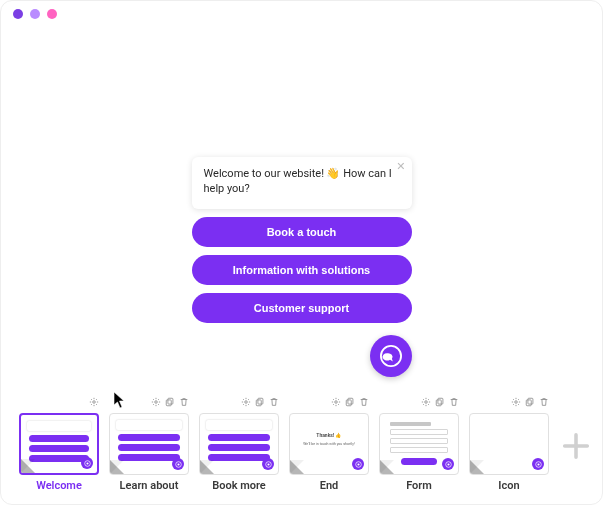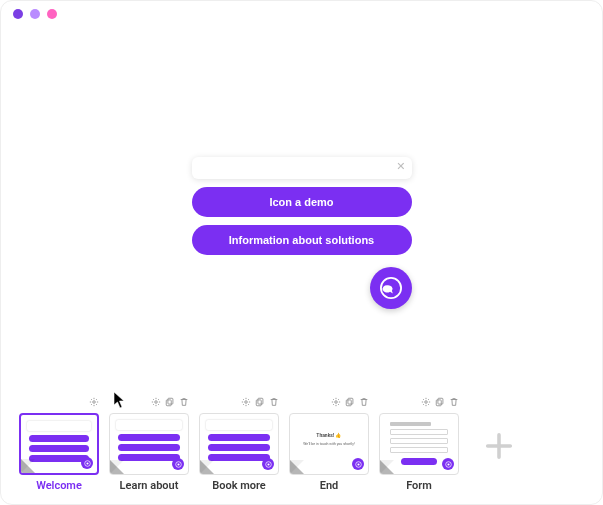--- a/index.html
+++ b/index.html
@@ -281,23 +281,25 @@
   <div class="titlebar">
     <div class="dot d1"></div>
     <div class="dot d2"></div>
     <div class="dot d3"></div>
   </div>
 
   <div class="canvas">
     <div class="chat-widget">
       <div class="speech-bubble">
         <span class="bubble-close">✕</span>
-      </div>
-      <button class="pill-btn">Icon a demo</button>
-      <button class="pill-btn">Information about solutions</button>
+        <span>Welcome to our website! 👋  How can I help you?</span>
+      </div>
+      <button class="pill-btn">Book a touch</button>
+      <button class="pill-btn">Information with solutions</button>
+      <button class="pill-btn">Customer support</button>
       <div class="launcher">
         <svg viewBox="0 0 24 24">
           <circle cx="12" cy="12" r="11" fill="none" stroke="#fff" stroke-width="2"></circle>
           <path d="M8 9 a5 4 0 1 0 3 7 l3 2 -1 -3 a5 4 0 0 0 -5 -6 z" fill="#fff"></path>
         </svg>
       </div>
     </div>
 
     <svg class="cursor" viewBox="0 0 14 18">
       <path d="M1 1 L1 14 L4.5 11 L7 17 L9 16 L6.5 10 L11 10 Z" fill="#000" stroke="#fff" stroke-width="0.6"></path>
@@ -449,20 +451,45 @@
             <svg viewBox="0 0 10 10">
               <circle cx="5" cy="5" r="4" fill="none" stroke="#fff" stroke-width="1"></circle>
               <circle cx="5" cy="5" r="1.5" fill="#fff"></circle>
             </svg>
           </div>
         <div class="corner-fold"></div>
       </div>
       <div class="screen-label">Form</div>
     </div>
 
+    <div class="screen-item">
+      <div class="thumb-toolbar">
+        <svg class="ticon" viewBox="0 0 24 24">
+            <circle cx="12" cy="12" r="3" fill="none" stroke="currentColor" stroke-width="2"></circle>
+            <path d="M12 2v3M12 19v3M2 12h3M19 12h3M5 5l2 2M17 17l2 2M19 5l-2 2M5 19l2-2" stroke="currentColor" stroke-width="2"></path>
+          </svg>
+        <svg class="ticon" viewBox="0 0 24 24">
+            <rect x="7" y="3" width="12" height="14" rx="2" fill="none" stroke="currentColor" stroke-width="2"></rect>
+            <rect x="3" y="7" width="12" height="14" rx="2" fill="none" stroke="currentColor" stroke-width="2"></rect>
+          </svg>
+        <svg class="ticon" viewBox="0 0 24 24">
+            <path d="M4 6h16M9 6V4h6v2M7 6l1 14h8l1-14" fill="none" stroke="currentColor" stroke-width="2"></path>
+          </svg>
+      </div>
+      <div class="thumb">
+        <div class="mini-launcher">
+            <svg viewBox="0 0 10 10">
+              <circle cx="5" cy="5" r="4" fill="none" stroke="#fff" stroke-width="1"></circle>
+              <circle cx="5" cy="5" r="1.5" fill="#fff"></circle>
+            </svg>
+          </div>
+        <div class="corner-fold"></div>
+      </div>
+      <div class="screen-label">Icon</div>
+    </div>
 
     <div class="add-btn">
       <svg viewBox="0 0 24 24">
         <path d="M12 4v16M4 12h16" stroke="currentColor" stroke-width="2.5" stroke-linecap="round"></path>
       </svg>
     </div>
 
   </div>
 </div>
 

